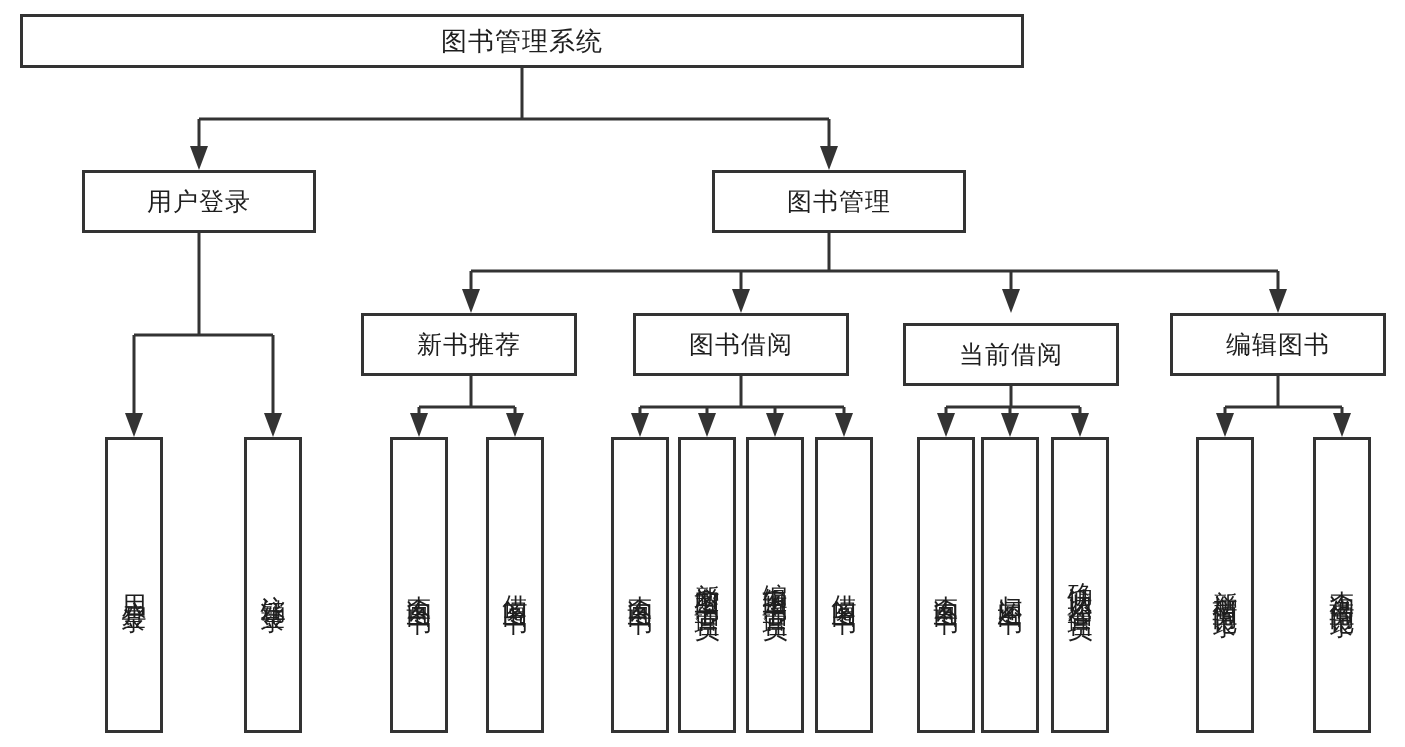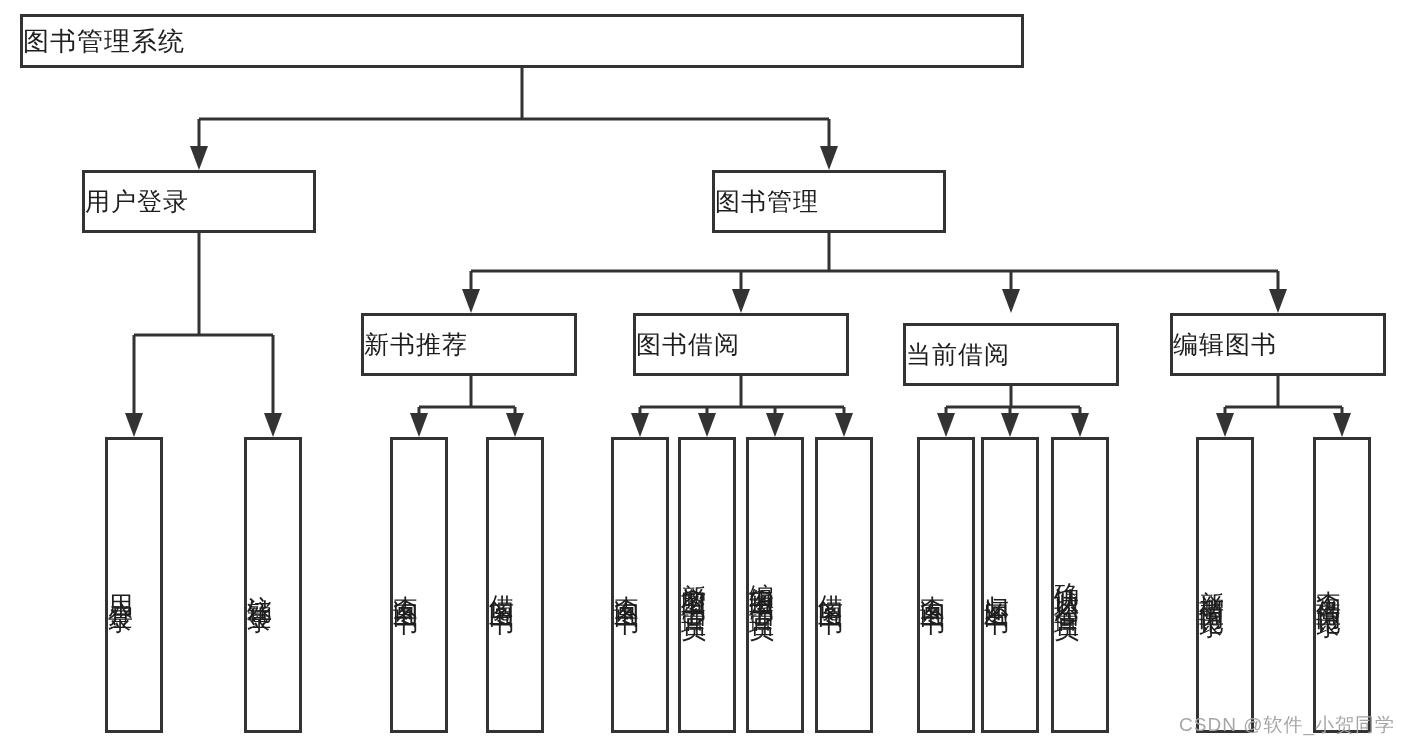--- a/index.html
+++ b/index.html
@@ -34,21 +34,21 @@
     fill: var(--line);
     stroke: none;
   }
   .node {
     position: absolute;
     background: var(--box-bg);
     border: 3px solid var(--line);
     color: var(--text);
     display: flex;
     align-items: center;
-    justify-content: flex-start;
+    justify-content: center;
     z-index: 2;
   }
   .node.h span {
     font-size: 25px;
     letter-spacing: 1px;
     white-space: nowrap;
   }
   .node.root span { font-size: 26px; }
   .node.v span {
     writing-mode: vertical-rl;
@@ -111,21 +111,21 @@
     </g>
   </svg>
 
   <div class="node h root" style="left:20px; top:14px; width:1004px; height:54px">
     <span>图书管理系统</span>
   </div>
 
   <div class="node h" style="left:82px; top:170px; width:234px; height:63px">
     <span>用户登录</span>
   </div>
-  <div class="node h" style="left:712px; top:170px; width:234px; height:63px">
+  <div class="node h" style="left:712px; top:170px; width:254px; height:63px">
     <span>图书管理</span>
   </div>
 
   <div class="node h" style="left:361px; top:313px; width:216px; height:63px">
     <span>新书推荐</span>
   </div>
   <div class="node h" style="left:633px; top:313px; width:216px; height:63px">
     <span>图书借阅</span>
   </div>
   <div class="node h" style="left:903px; top:323px; width:216px; height:63px">
@@ -172,15 +172,14 @@
     <span>确认归还（管理员）</span>
   </div>
 
   <div class="node v" style="left:1196px; top:437px; width:58px; height:296px">
     <span>新增借阅记录</span>
   </div>
   <div class="node v" style="left:1313px; top:437px; width:58px; height:296px">
     <span>查询借阅记录</span>
   </div>
 
-  <div class="watermark">CSDN @软件_小贺同学</div>
 
 </div>
 
 </body></html>

